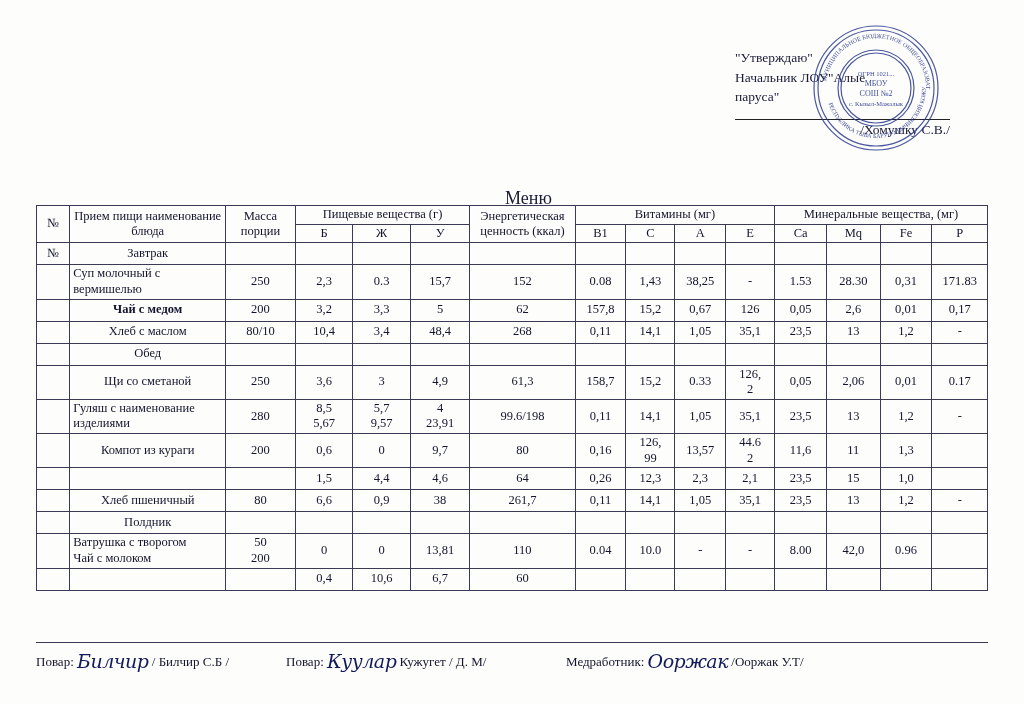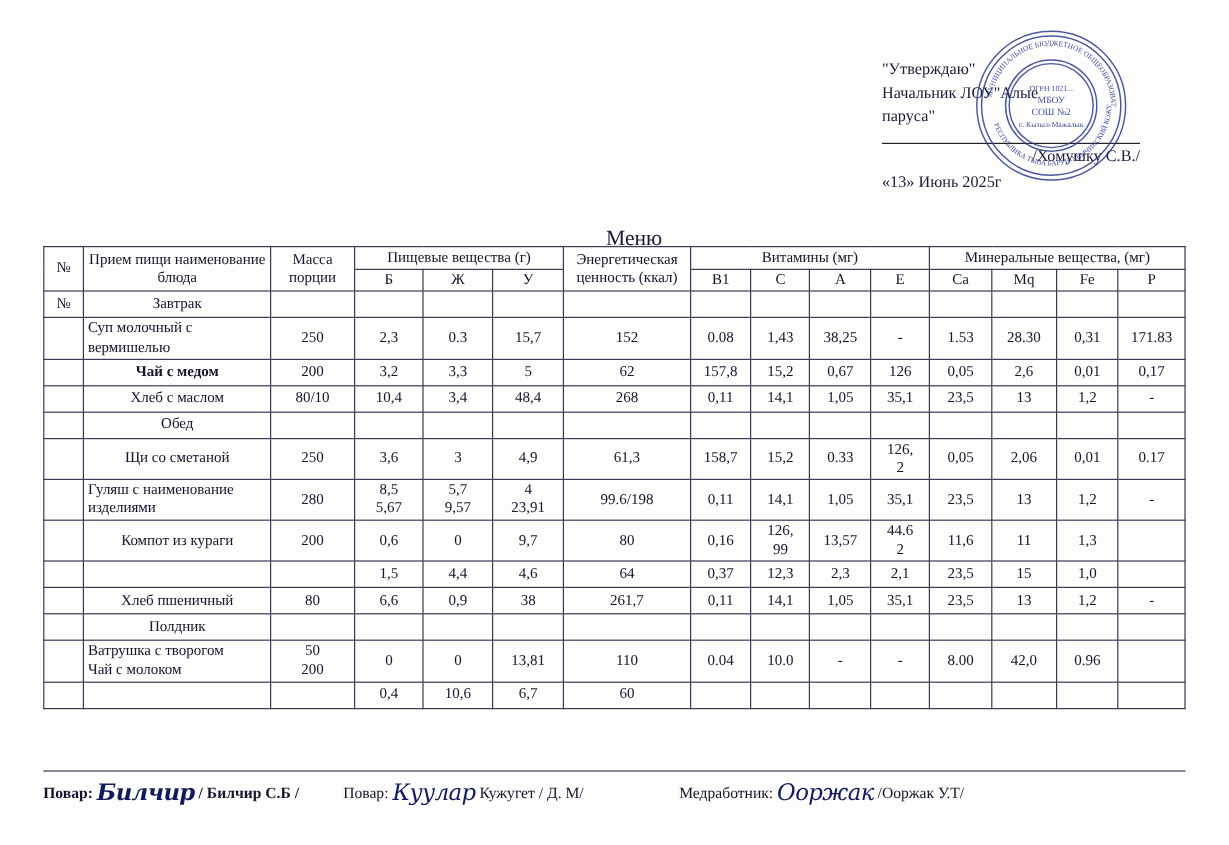--- a/index.html
+++ b/index.html
@@ -124,21 +124,21 @@
   .sig-label { }
   .sig-script {
     font-family: "DejaVu Serif", serif;
     font-style: italic;
     font-size: 19px;
     color: #121a5c;
     letter-spacing: -0.5px;
     position: relative;
     top: 2px;
   }
-  .g1 { left: 0px; font-weight: bold; }
+  .g1 { left: 0px; }
   .g2 { left: 250px; }
   .g3 { left: 530px; }
 
   .footer-rule {
     position: absolute;
     left: 36px;
     top: 642px;
     width: 952px;
     border-top: 1px solid #3a3a55;
   }
@@ -147,21 +147,20 @@
 <body>
 
 <div class="page">
 
   <div class="approval">
     <div class="line">"Утверждаю"</div>
     <div class="line">Начальник ЛОУ"Алые</div>
     <div class="line">паруса"</div>
     <div class="rule"></div>
     <div class="signee">/Хомушку С.В./</div>
-    <div class="date">«13» Июнь 2025г</div>
   </div>
 
   <div class="stamp">
     <svg width="140" height="140" viewBox="0 0 140 140" xmlns="http://www.w3.org/2000/svg">
       <g fill="none" stroke="#2b3a8f" stroke-width="1.2" opacity="0.85">
         <circle cx="70" cy="70" r="62"></circle>
         <circle cx="70" cy="70" r="58"></circle>
         <circle cx="70" cy="70" r="38"></circle>
         <circle cx="70" cy="70" r="35"></circle>
       </g>
@@ -345,21 +344,21 @@
           <td class="c col-min two-line"></td>
         </tr>
         <tr class="rowh">
           <td class="c col-num"></td>
           <td class="col-dish dish"></td>
           <td class="c col-mass two-line"></td>
           <td class="c col-bju two-line">1,5</td>
           <td class="c col-bju two-line">4,4</td>
           <td class="c col-bju two-line">4,6</td>
           <td class="c col-en two-line">64</td>
-          <td class="c col-vit two-line">0,37</td>
+          <td class="c col-vit two-line">0,26</td>
           <td class="c col-vit two-line">12,3</td>
           <td class="c col-vit two-line">2,3</td>
           <td class="c col-vit two-line">2,1</td>
           <td class="c col-min two-line">23,5</td>
           <td class="c col-min two-line">15</td>
           <td class="c col-min two-line">1,0</td>
           <td class="c col-min two-line"></td>
         </tr>
         <tr class="rowh">
           <td class="c col-num"></td>

